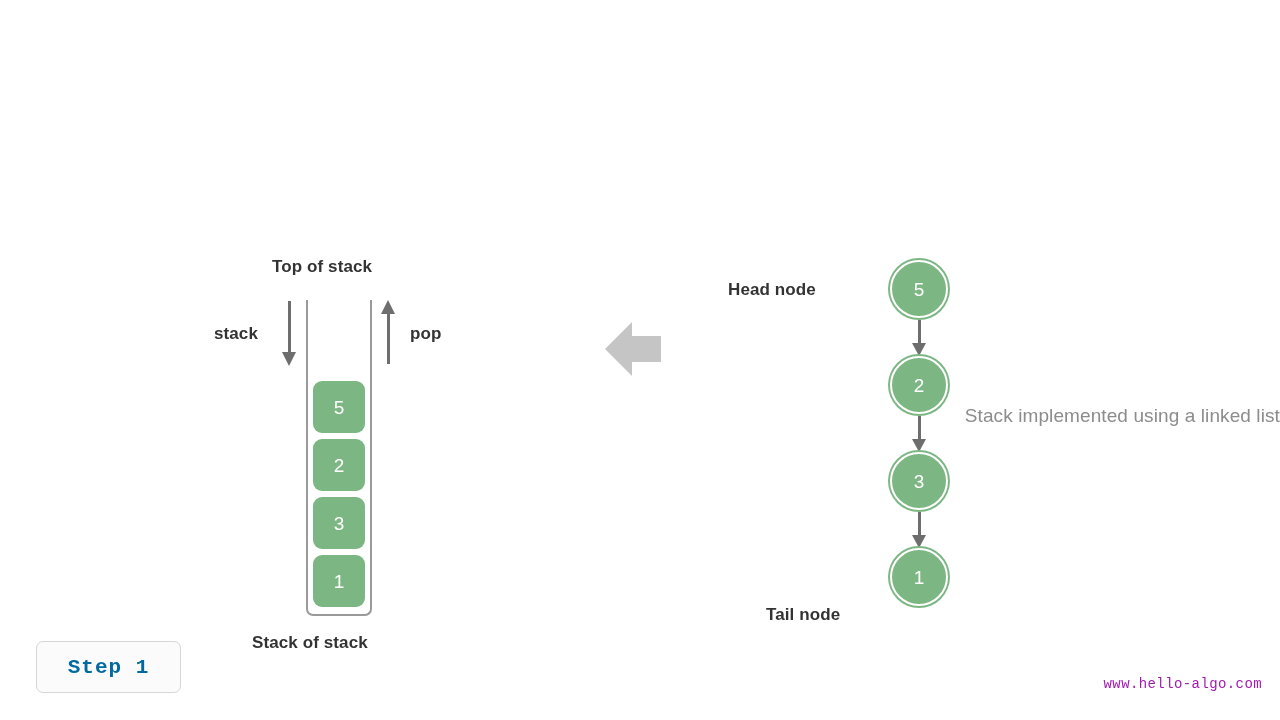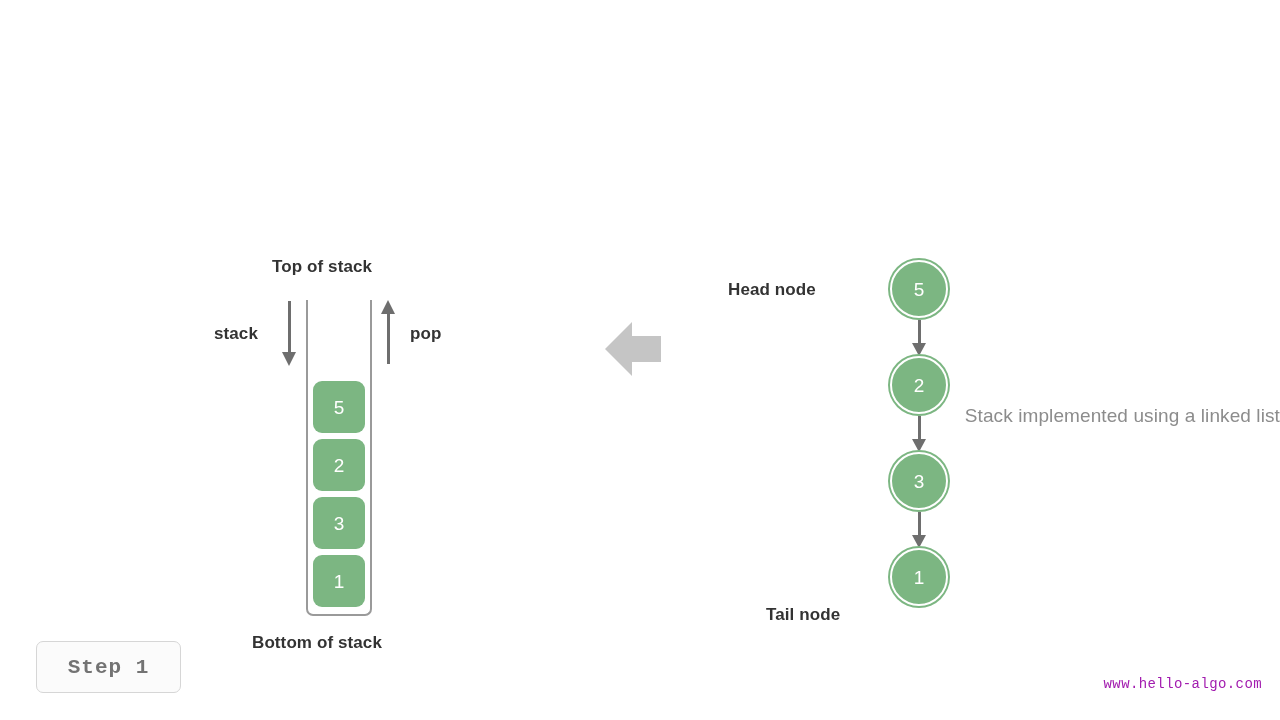--- a/index.html
+++ b/index.html
@@ -115,21 +115,21 @@
     height: 52px;
     border: 1.5px solid #d6d6d6;
     border-radius: 7px;
     background: #fbfbfb;
     display: flex;
     align-items: center;
     justify-content: center;
     font-family: "Liberation Mono", monospace;
     font-size: 21px;
     font-weight: bold;
-    color: #737373;
+    color: #0369a1;
     letter-spacing: 1px;
     box-sizing: border-box;
   }
 
   
   #watermark {
     position: absolute;
     right: 18px;
     top: 676px;
     font-family: "Liberation Mono", monospace;
@@ -163,21 +163,21 @@
   </div>
   <div class="label-bold" style="left:410px; top:308px;">pop</div>
 
   <div id="stack-container"></div>
 
   <div class="stack-cell" style="top:365px;">5</div>
   <div class="stack-cell" style="top:423px;">2</div>
   <div class="stack-cell" style="top:481px;">3</div>
   <div class="stack-cell" style="top:539px;">1</div>
 
-  <div class="label-bold" style="left:252px; top:617px;">Bottom of stack</div>
+  <div class="label-bold" style="left:252px; top:617px;">Stack of stack</div>
 </div>
 
 <div class="abs" style="left:605px; top:322px; width:56px; height:54px;">
   <svg width="56" height="54" viewBox="0 0 56 54" xmlns="http://www.w3.org/2000/svg">
     <polygon points="0,27 27,0 27,14 56,14 56,40 27,40 27,54" fill="#c5c5c5"></polygon>
   </svg>
 </div>
 
 <div id="middle-caption">Stack implemented using a linked list</div>
 

